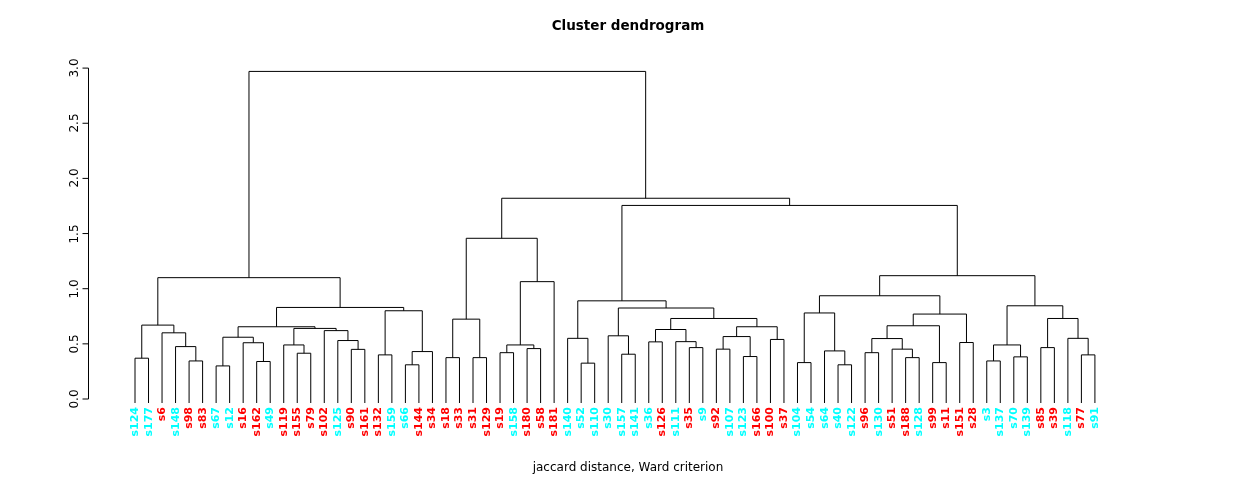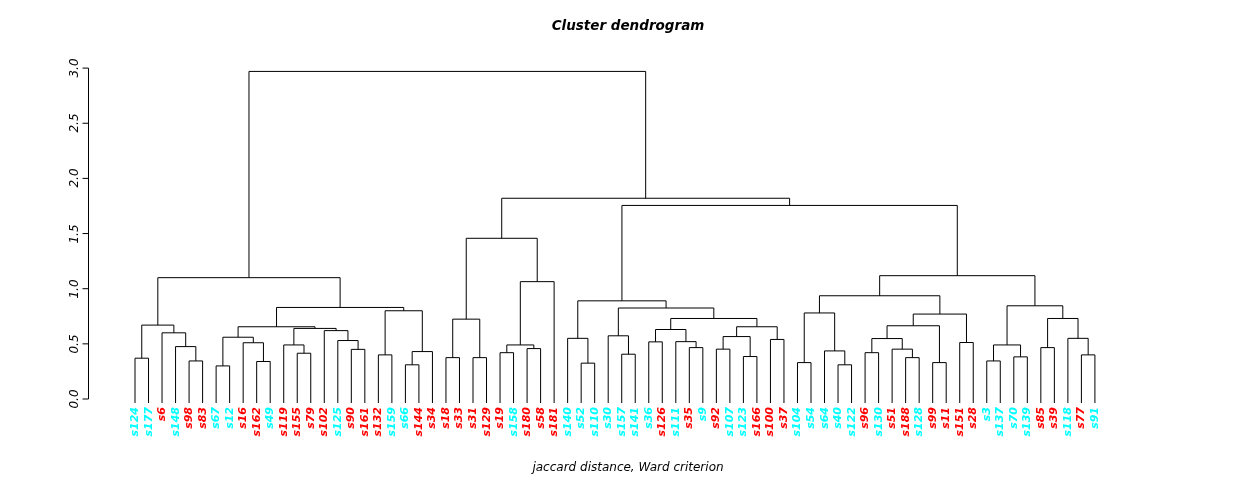--- a/index.html
+++ b/index.html
@@ -1,17 +1,17 @@
 <!DOCTYPE html>
 <html><head>
 <meta charset="utf-8">
 <style>
   html,body{margin:0;padding:0;background:#ffffff;}
   body{font-family:"DejaVu Sans","Liberation Sans",sans-serif;}
-  .figure{position:relative;width:1238px;height:500px;background:#fff;overflow:hidden;font-style:italic;}
+  .figure{position:relative;width:1238px;height:500px;background:#fff;overflow:hidden;}
   .title{position:absolute;left:9px;top:17px;width:1238px;text-align:center;
          font-size:13.5px;font-weight:bold;color:#000;}
   .xlabel{position:absolute;left:9px;top:460px;width:1238px;text-align:center;
           font-size:12px;color:#000;}
   #dendro-svg{position:absolute;left:0;top:0;}
   .leaf-label{position:absolute;width:46px;height:12px;line-height:12px;
               font-size:11px;font-weight:bold;text-align:right;
               transform:rotate(-90deg);white-space:nowrap;}
   .y-tick-label{position:absolute;width:44px;height:12px;line-height:12px;
                 font-size:12px;color:#000;text-align:center;transform:rotate(-90deg);}

